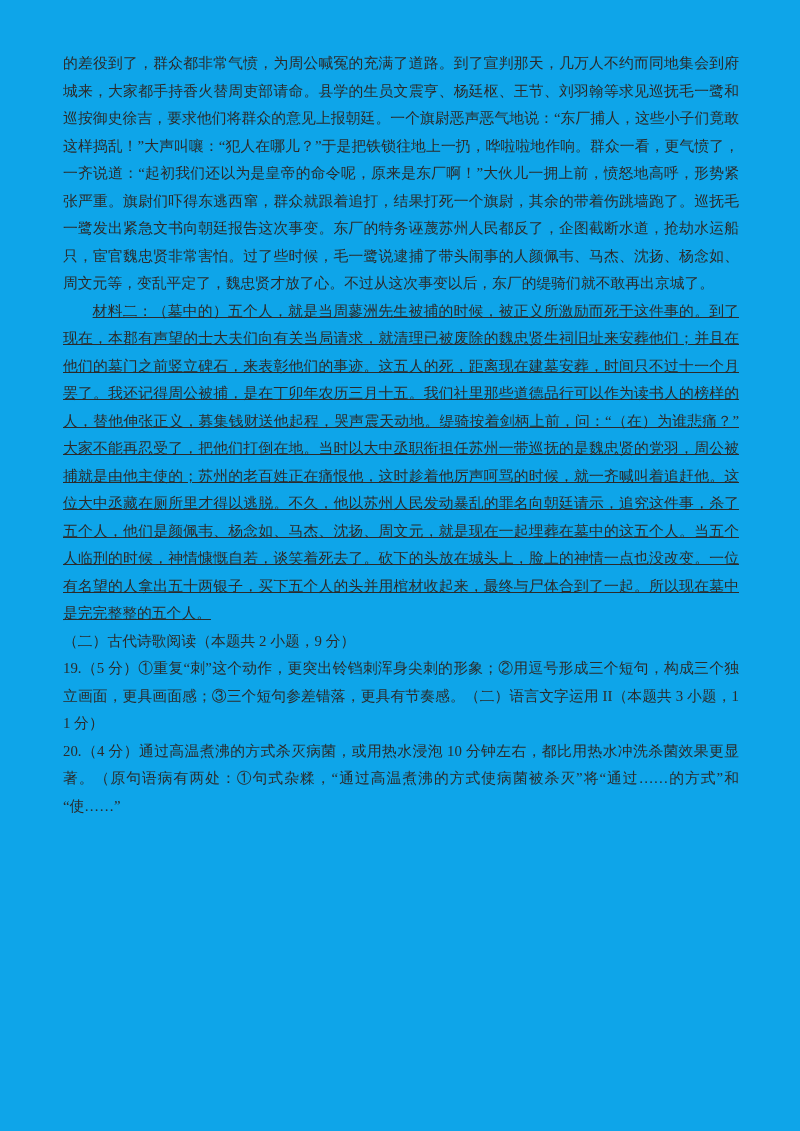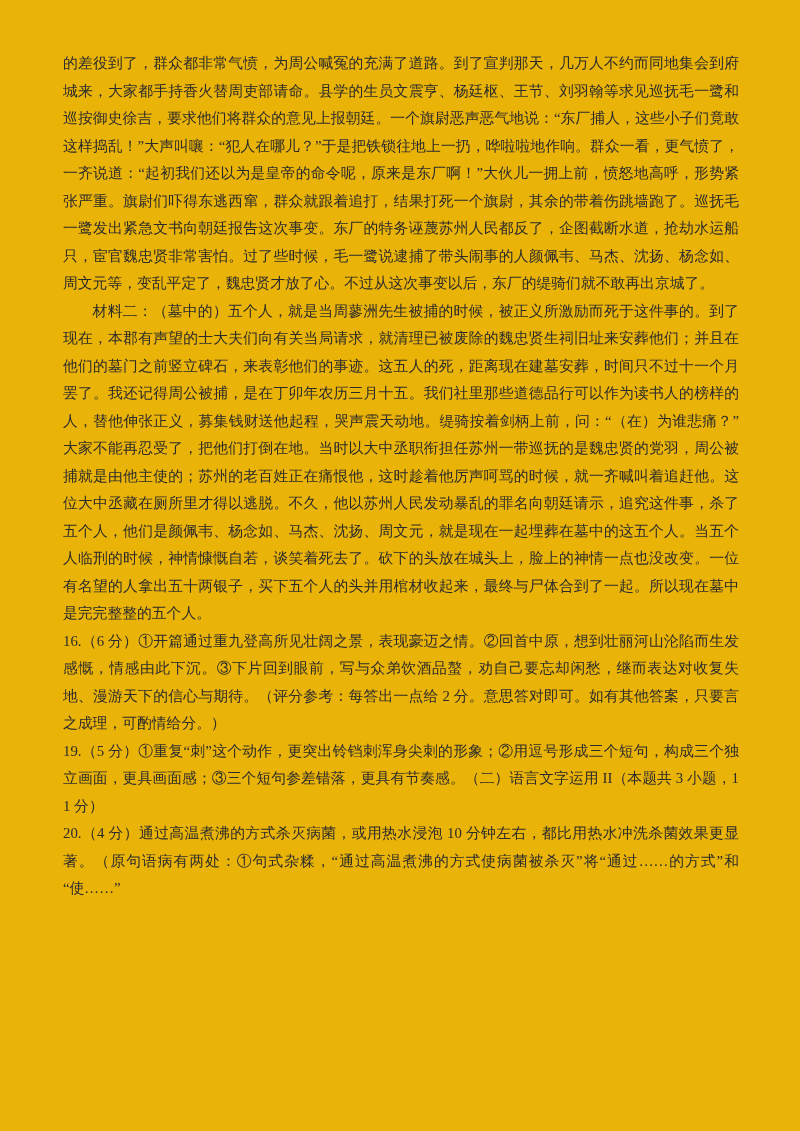--- a/index.html
+++ b/index.html
@@ -5,47 +5,48 @@
   html, body {
     margin: 0;
     padding: 0;
     background: #ffffff;
   }
   .page {
     position: relative;
     width: 800px;
     height: 1131px;
     margin: 0 auto;
-    background: #eab308;
+    background: #0ea5e9;
     overflow: hidden;
     box-sizing: border-box;
     padding: 50px 61px 0 63px;
   }
   .text-block {
     width: 676px;
     color: #2b2b2b;
     font-family: "Liberation Serif", "DejaVu Serif", serif;
     font-size: 14.8px;
     line-height: 27.5px;
     text-align: justify;
     text-justify: inter-character;
   }
   .text-block p {
     margin: 0;
     padding: 0;
     word-break: break-all;
   }
   .indent-2 {
     text-indent: 2em;
+    text-decoration: underline;
   }
 </style>
 </head>
 <body>
 
 <div class="page">
   <div class="text-block">
     <p>的差役到了，群众都非常气愤，为周公喊冤的充满了道路。到了宣判那天，几万人不约而同地集会到府城来，大家都手持香火替周吏部请命。县学的生员文震亨、杨廷枢、王节、刘羽翰等求见巡抚毛一鹭和巡按御史徐吉，要求他们将群众的意见上报朝廷。一个旗尉恶声恶气地说：“东厂捕人，这些小子们竟敢这样捣乱！”大声叫嚷：“犯人在哪儿？”于是把铁锁往地上一扔，哗啦啦地作响。群众一看，更气愤了，一齐说道：“起初我们还以为是皇帝的命令呢，原来是东厂啊！”大伙儿一拥上前，愤怒地高呼，形势紧张严重。旗尉们吓得东逃西窜，群众就跟着追打，结果打死一个旗尉，其余的带着伤跳墙跑了。巡抚毛一鹭发出紧急文书向朝廷报告这次事变。东厂的特务诬蔑苏州人民都反了，企图截断水道，抢劫水运船只，宦官魏忠贤非常害怕。过了些时候，毛一鹭说逮捕了带头闹事的人颜佩韦、马杰、沈扬、杨念如、周文元等，变乱平定了，魏忠贤才放了心。不过从这次事变以后，东厂的缇骑们就不敢再出京城了。</p>
     <p class="indent-2">材料二：（墓中的）五个人，就是当周蓼洲先生被捕的时候，被正义所激励而死于这件事的。到了现在，本郡有声望的士大夫们向有关当局请求，就清理已被废除的魏忠贤生祠旧址来安葬他们；并且在他们的墓门之前竖立碑石，来表彰他们的事迹。这五人的死，距离现在建墓安葬，时间只不过十一个月罢了。我还记得周公被捕，是在丁卯年农历三月十五。我们社里那些道德品行可以作为读书人的榜样的人，替他伸张正义，募集钱财送他起程，哭声震天动地。缇骑按着剑柄上前，问：“（在）为谁悲痛？”大家不能再忍受了，把他们打倒在地。当时以大中丞职衔担任苏州一带巡抚的是魏忠贤的党羽，周公被捕就是由他主使的；苏州的老百姓正在痛恨他，这时趁着他厉声呵骂的时候，就一齐喊叫着追赶他。这位大中丞藏在厕所里才得以逃脱。不久，他以苏州人民发动暴乱的罪名向朝廷请示，追究这件事，杀了五个人，他们是颜佩韦、杨念如、马杰、沈扬、周文元，就是现在一起埋葬在墓中的这五个人。当五个人临刑的时候，神情慷慨自若，谈笑着死去了。砍下的头放在城头上，脸上的神情一点也没改变。一位有名望的人拿出五十两银子，买下五个人的头并用棺材收起来，最终与尸体合到了一起。所以现在墓中是完完整整的五个人。</p>
-    <p>16.（6 分）①开篇通过重九登高所见壮阔之景，表现豪迈之情。②回首中原，想到壮丽河山沦陷而生发感慨，情感由此下沉。③下片回到眼前，写与众弟饮酒品螯，劝自己要忘却闲愁，继而表达对收复失地、漫游天下的信心与期待。（评分参考：每答出一点给 2 分。意思答对即可。如有其他答案，只要言之成理，可酌情给分。）</p>
+    <p>（二）古代诗歌阅读（本题共 2 小题，9 分）</p>
     <p>19.（5 分）①重复“刺”这个动作，更突出铃铛刺浑身尖刺的形象；②用逗号形成三个短句，构成三个独立画面，更具画面感；③三个短句参差错落，更具有节奏感。（二）语言文字运用 II（本题共 3 小题，11 分）</p>
     <p>20.（4 分）通过高温煮沸的方式杀灭病菌，或用热水浸泡 10 分钟左右，都比用热水冲洗杀菌效果更显著。（原句语病有两处：①句式杂糅，“通过高温煮沸的方式使病菌被杀灭”将“通过……的方式”和“使……”</p>
   </div>
 </div>
 
 </body></html>

